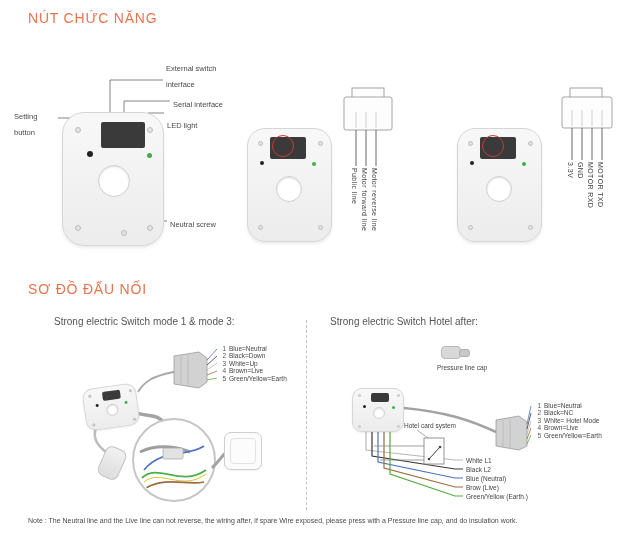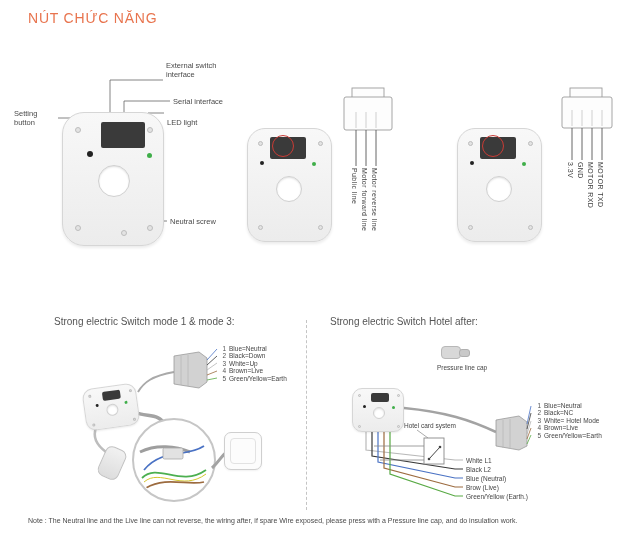--- a/index.html
+++ b/index.html
@@ -1,21 +1,21 @@
 <!DOCTYPE html>
 <html><head>
 <meta charset="utf-8">
 <style>
   *{margin:0;padding:0;box-sizing:border-box}
   html,body{background:#fff}
   body{font-family:"Liberation Sans",sans-serif;color:#4a4a4a}
   .page{position:relative;width:623px;height:550px;background:#fff;overflow:hidden}
   .abs{position:absolute}
   .title{position:absolute;font-size:14px;font-weight:normal;color:#e8744e;letter-spacing:.8px}
-  .lbl{position:absolute;font-size:7.5px;color:#4a4a4a;line-height:9px}
+  .lbl{position:absolute;font-size:7.5px;color:#4a4a4a;line-height:16px}
   .sub{position:absolute;font-size:10px;color:#555}
   .tiny{position:absolute;font-size:6.5px;color:#444;line-height:8px}
   .vlabel{position:absolute;writing-mode:vertical-rl;font-size:7px;color:#3d3d3d;letter-spacing:.4px;white-space:nowrap}
   .device{position:absolute;background:linear-gradient(180deg,#f8f8f8,#ececec);border:1px solid #d6d6d6;box-shadow:0 2px 3px rgba(0,0,0,.08)}
   .mini{position:absolute;background:linear-gradient(180deg,#f8f8f8,#ececec);border:1px solid #d6d6d6;border-radius:10px;box-shadow:0 1px 2px rgba(0,0,0,.08)}
   .screw{position:absolute;width:6px;height:6px;border-radius:50%;background:#e3e3e3;border:1px solid #bdbdbd}
   .screw.s5{width:5px;height:5px}
   .screw.s3{width:3px;height:3px}
   .dblock{position:absolute;background:#3a3a3a;border-radius:2px}
   .dot{position:absolute;border-radius:50%}
@@ -163,20 +163,21 @@
     <div class="dot black" style="left:12px;top:32px;width:4px;height:4px"></div>
     <div class="dot green" style="left:64px;top:33px;width:4px;height:4px"></div>
     <div class="hole" style="left:28px;top:47px;width:26px;height:26px"></div>
   </div>
 
   <div class="vlabel" style="left:567px;top:162px">3.3V</div>
   <div class="vlabel" style="left:577px;top:162px">GND</div>
   <div class="vlabel" style="left:587px;top:162px">MOTOR RXD</div>
   <div class="vlabel" style="left:597px;top:162px">MOTOR TXD</div>
 
+  <div class="title" style="left:28px;top:281px">SƠ ĐỒ ĐẤU NỐI</div>
 
   <div class="divider" style="left:306px;top:320px;height:190px"></div>
 
   <div class="sub" style="left:54px;top:316px">Strong electric Switch mode 1 &amp; mode 3:</div>
 
   <div class="wire-list" style="left:218px;top:345px">
     <div class="wl-row">
         <span class="wl-num">1</span>
         <span>Blue=Neutral</span>
       </div>

